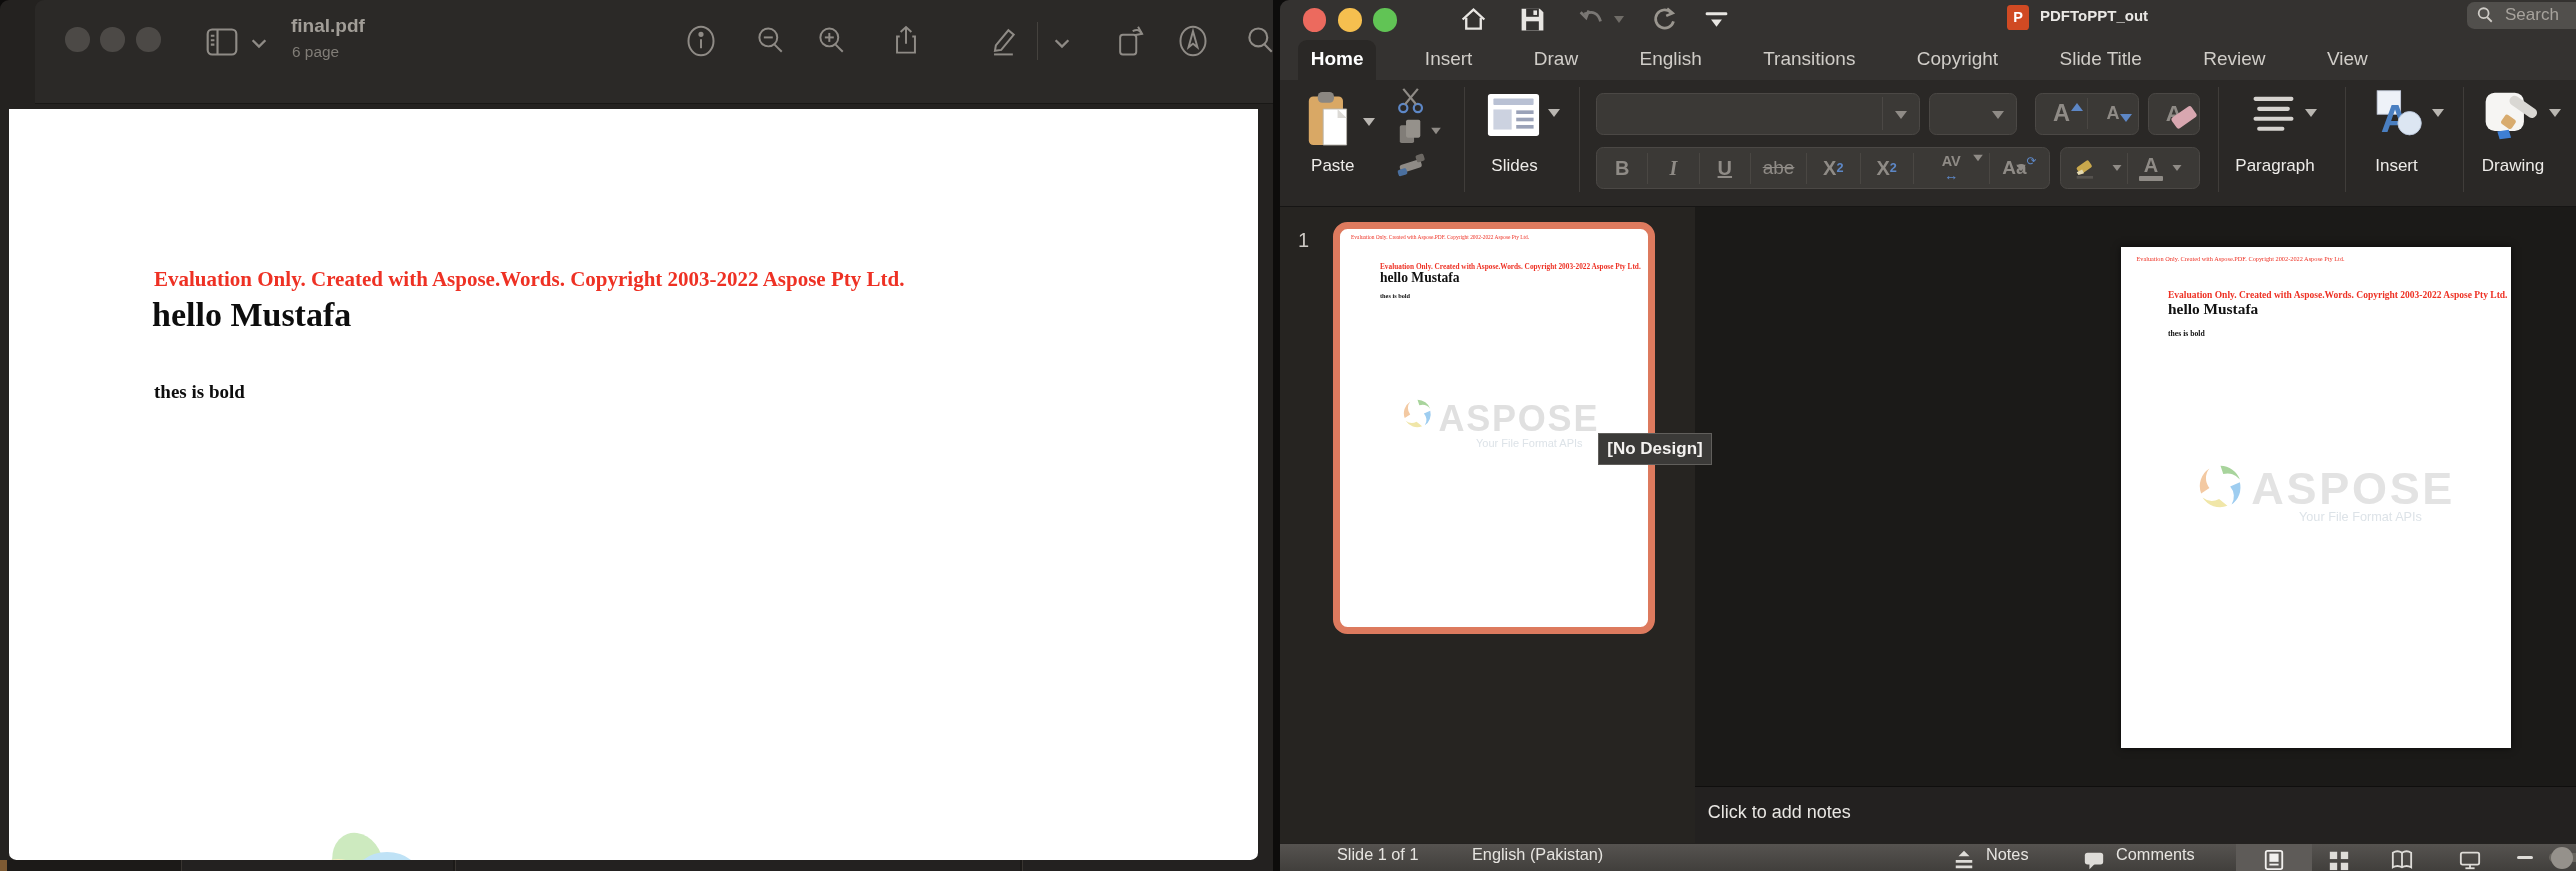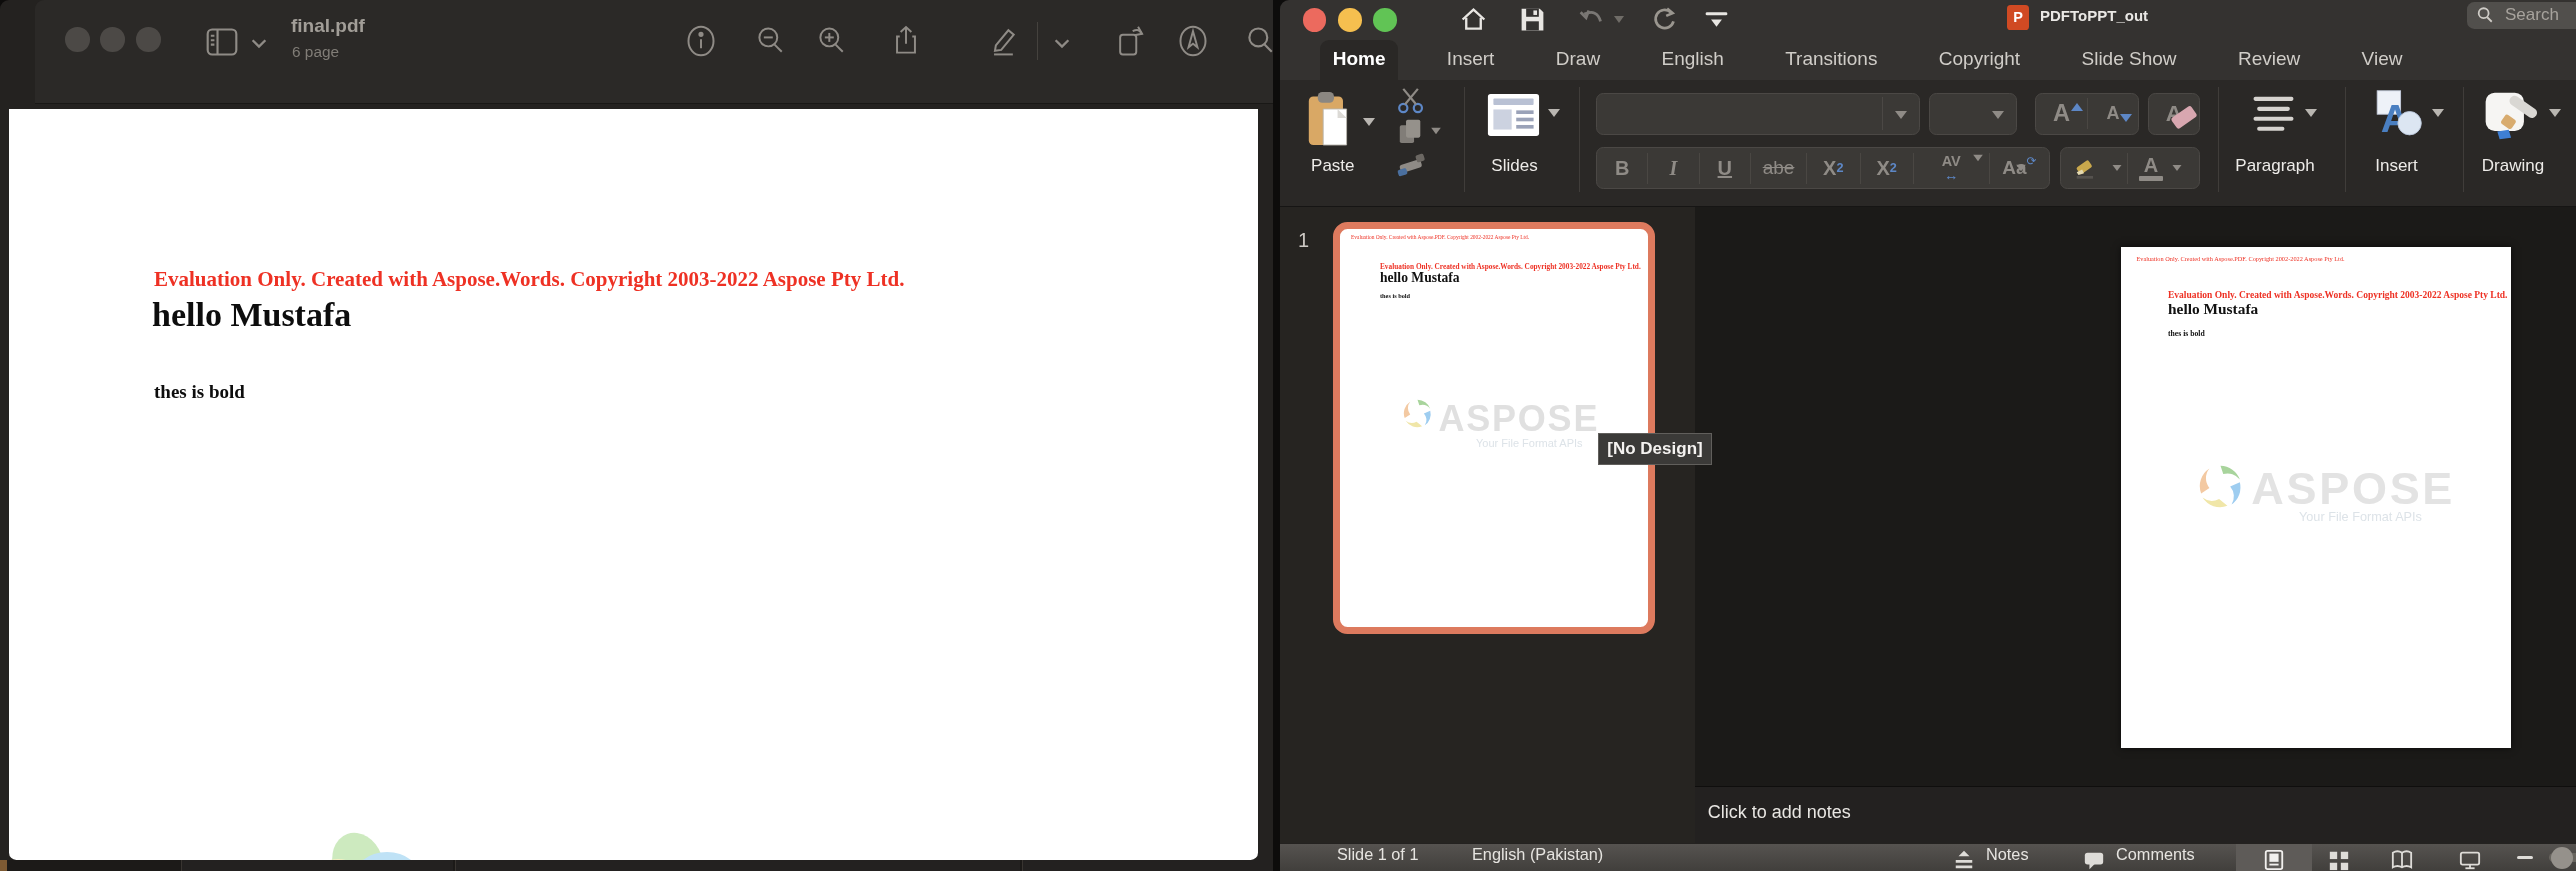--- a/index.html
+++ b/index.html
@@ -41,21 +41,21 @@
   .tb-icon svg { width:100%; height:100%; }
   .ppt-doc-icon { position:absolute; left:727px; top:5.4px; width:22px; height:25px; background:#d04a23;
                   border-radius:3.6px; color:#fff; font-size:14.5px; font-weight:bold; text-align:center; line-height:25px; }
   .ppt-title { position:absolute; left:760px; top:7.3px; font-size:15px; font-weight:bold; color:#eae8e5; }
   .ppt-search { position:absolute; right:0; top:1.8px; width:109px; height:27px; background:#514f4c;
                 border-radius:7.3px 0 0 7.3px; overflow:hidden; color:#a7a39d; }
   .ppt-search svg { position:absolute; left:9px; top:4.5px; width:18px; height:18px; }
   .ppt-search span { position:absolute; left:38px; top:3.6px; font-size:17px; white-space:nowrap; }
 
   .ppt-tabs { position:absolute; left:0; top:40px; width:100%; height:40px; display:flex;
-              padding-left:40px; gap:36px; }
+              padding-left:18px; gap:36px; }
   .tab { font-size:19px; color:#d0cdc8; padding:8.2px 12.7px 0 12.7px; height:40px; }
   .tab.active { background:#2a2826; border-radius:9px 9px 0 0; color:#ffffff; font-weight:bold; }
 
   .ribbon { position:absolute; left:0; top:80px; width:1296px; height:127px; background:#2a2826;
             border-bottom:0.9px solid #161514; }
   .rb-label { position:absolute; top:76px; font-size:17px; color:#edebe8; text-align:center; }
   .rb-caret { position:absolute; width:0; height:0; border-left:6.3px solid transparent;
               border-right:6.3px solid transparent; border-top:8.2px solid #b9b6b1; }
   .rb-vdiv { position:absolute; top:7.3px; width:0.9px; height:105px; background:#403d3a; }
   .field { position:absolute; top:12.7px; height:42px; background:#3b3936; border:0.9px solid #4b4845;
@@ -267,21 +267,21 @@
       <span>Search</span>
     </div>
 
     <div class="ppt-tabs">
       <div class="tab active">Home</div>
       <div class="tab">Insert</div>
       <div class="tab">Draw</div>
       <div class="tab">English</div>
       <div class="tab">Transitions</div>
       <div class="tab">Copyright</div>
-      <div class="tab">Slide Show</div>
+      <div class="tab">Slide Title</div>
       <div class="tab">Review</div>
       <div class="tab">View</div>
     </div>
 
     <div class="ribbon">
 
       <span class="abs" style="left:27px;top:11px;width:45px;height:60px">
         <svg viewBox="0 0 50 66">
           <rect x="2" y="6" width="38" height="54" rx="5" fill="#d9a865"></rect>
           <rect x="12" y="1" width="18" height="12" rx="5" fill="#8b8781"></rect>

